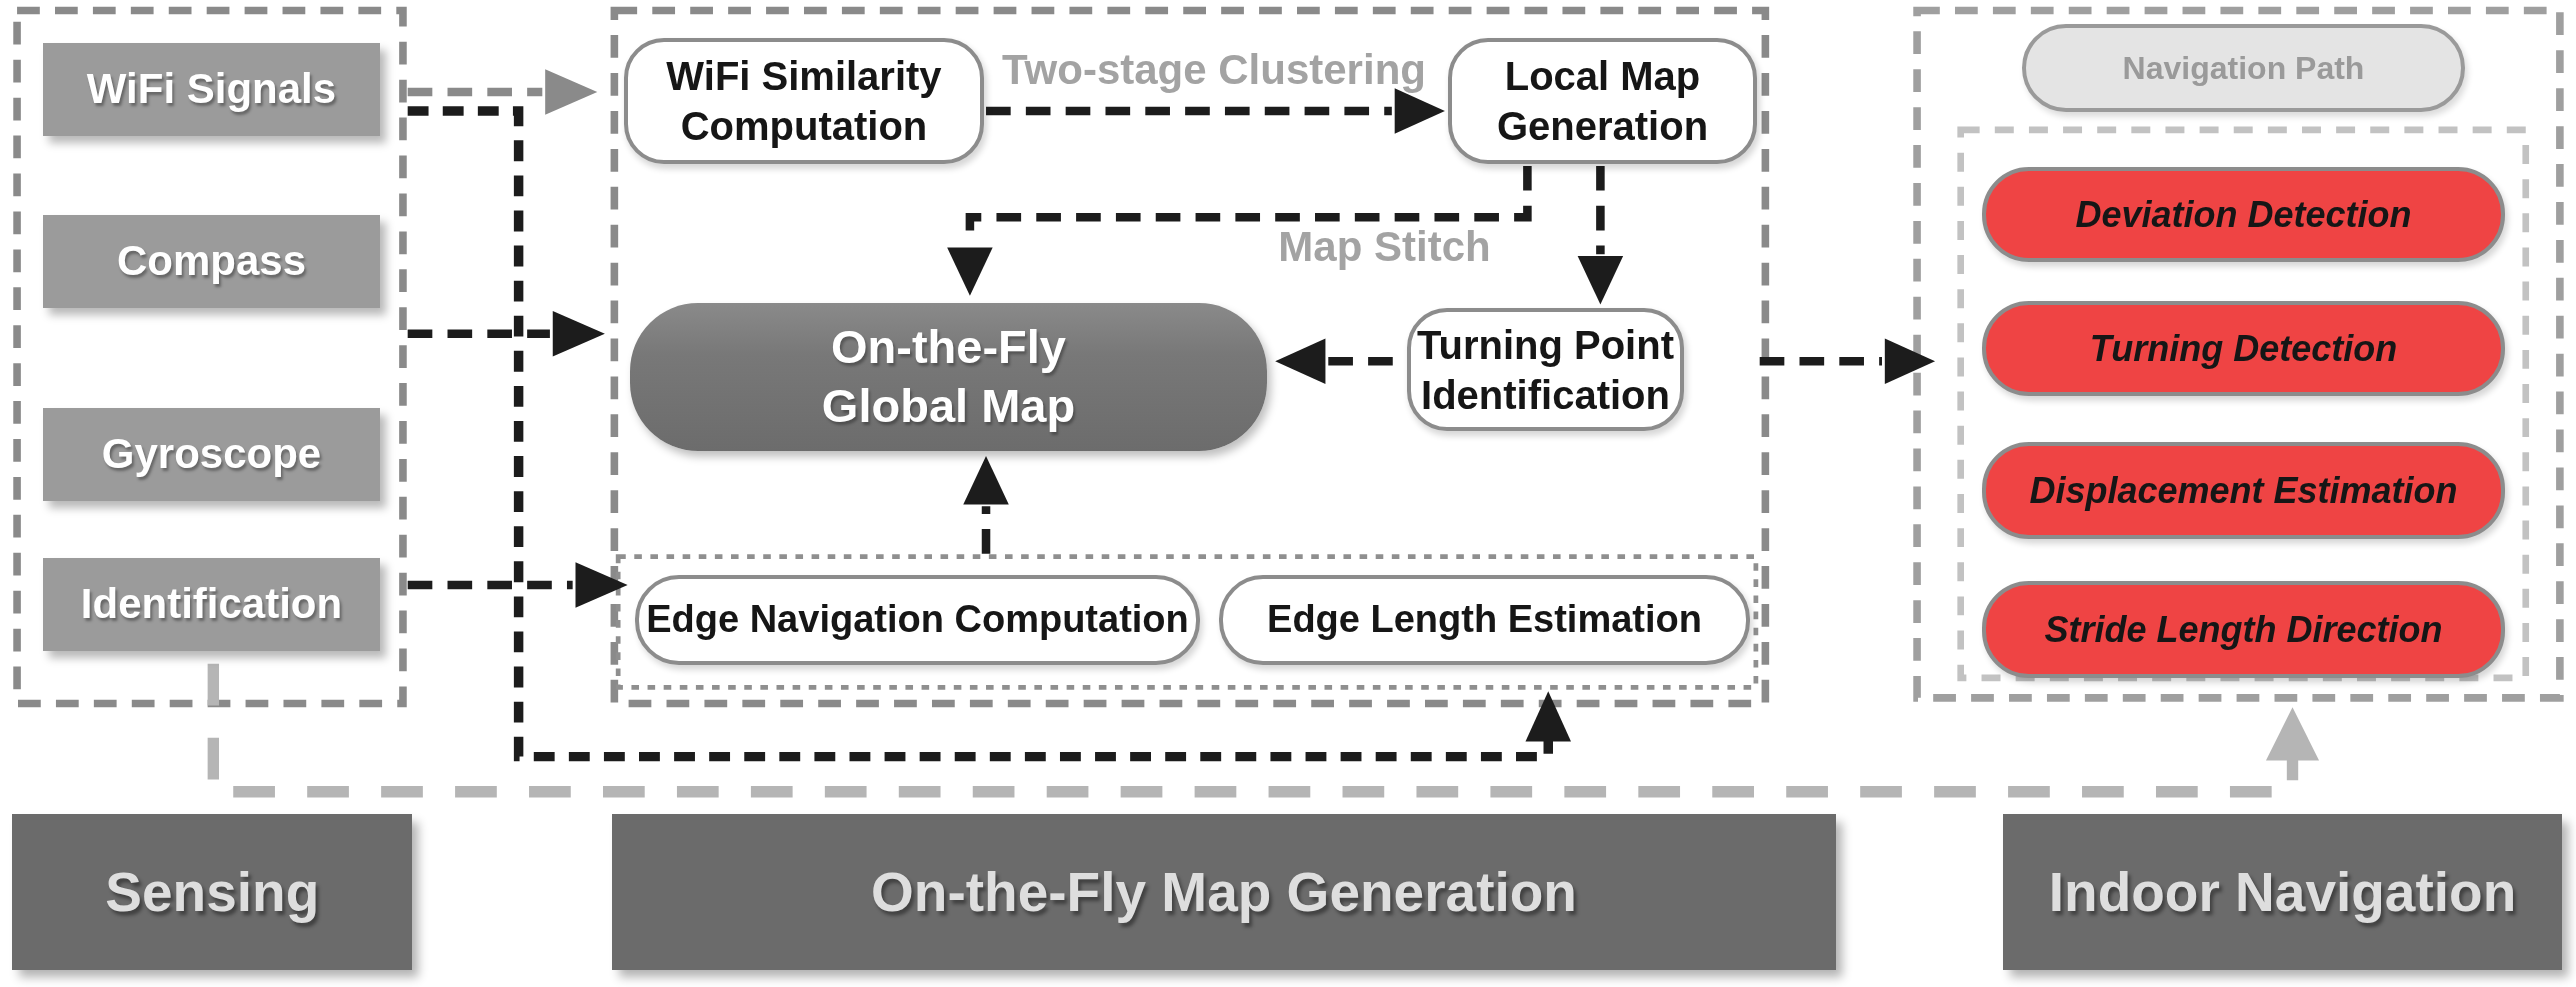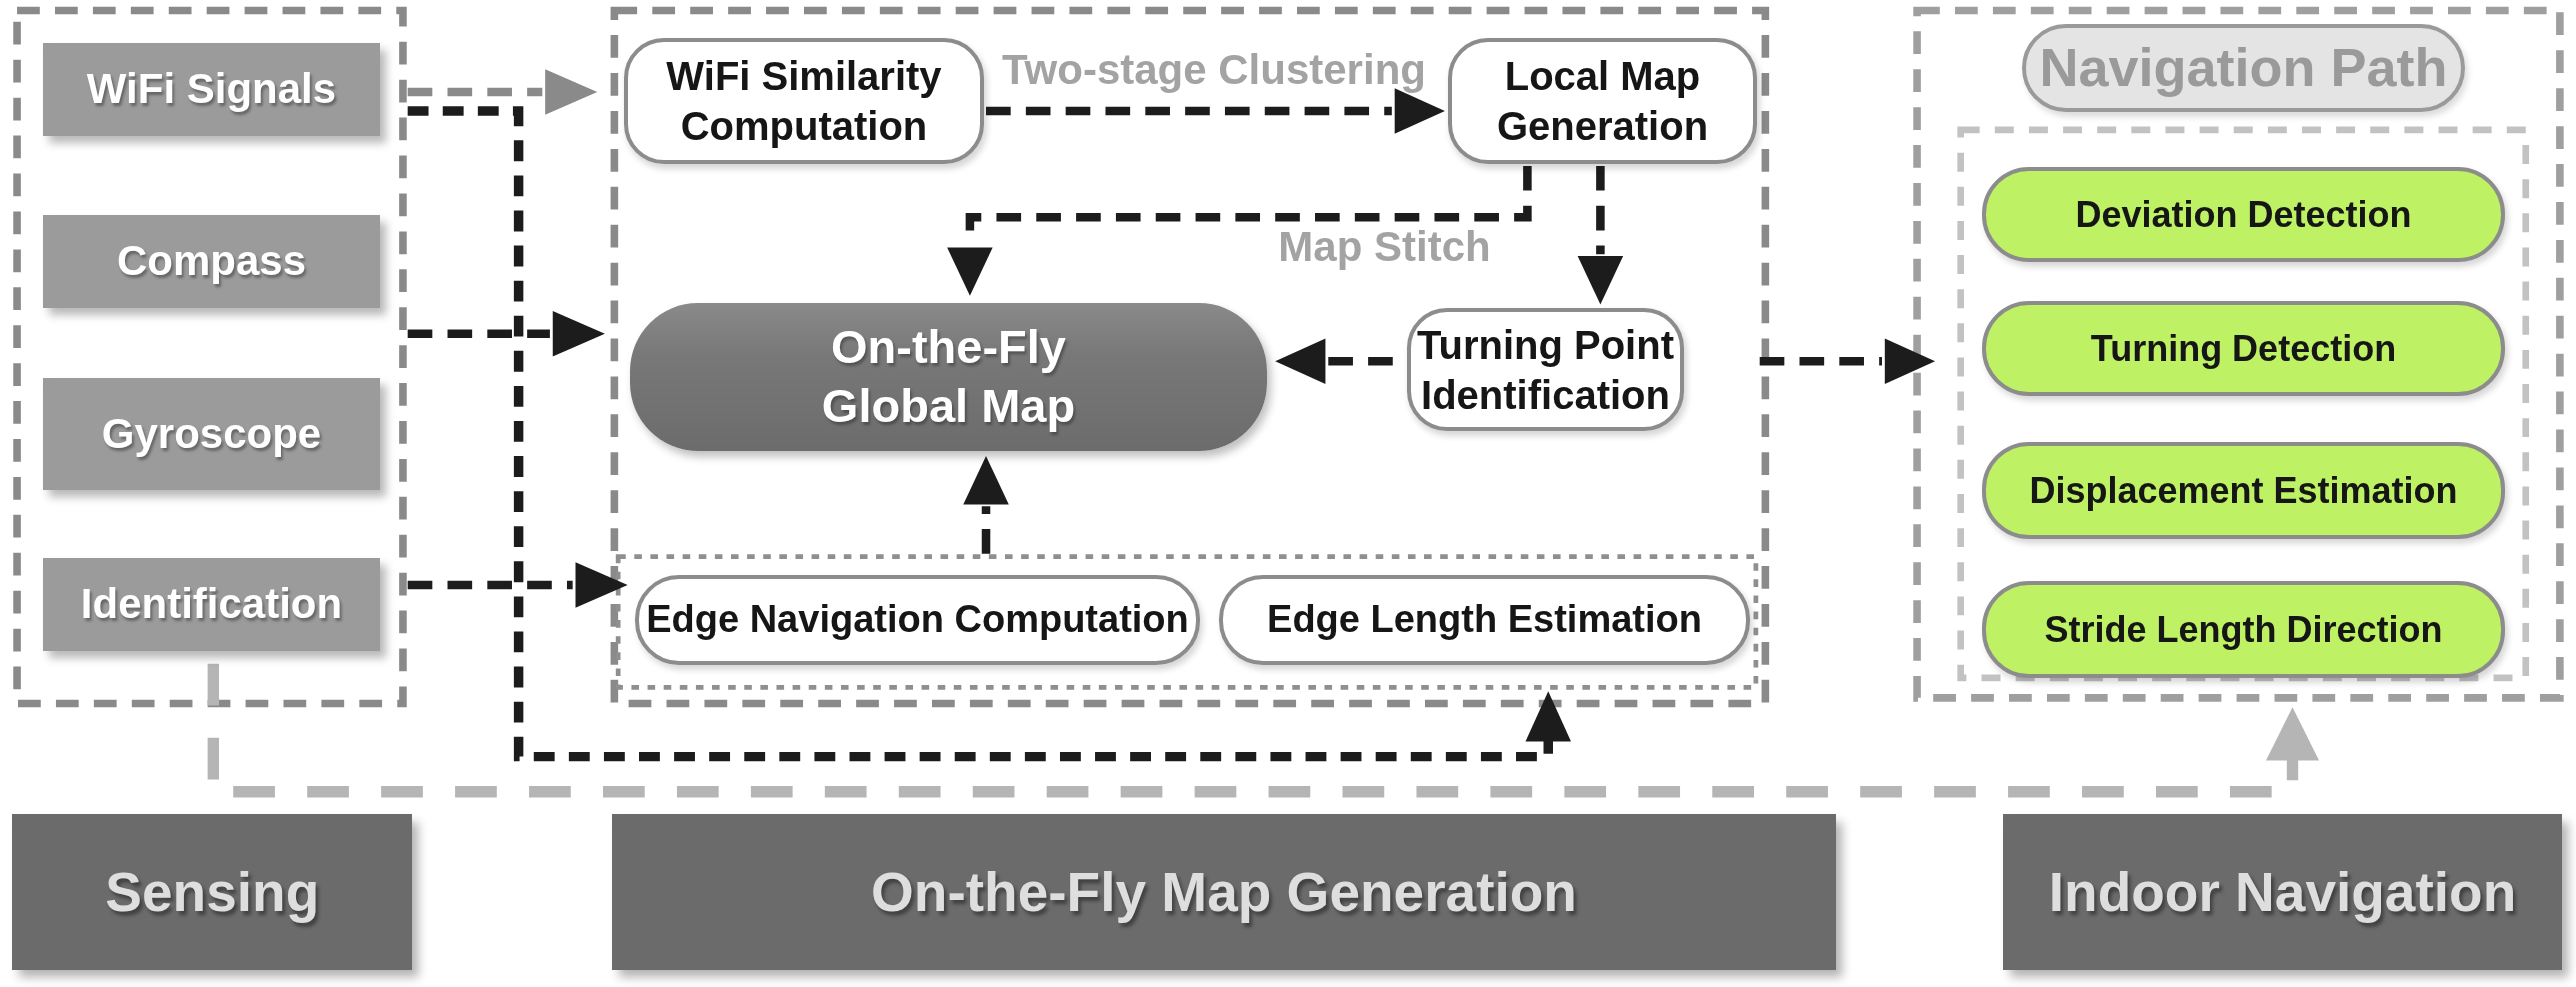--- a/index.html
+++ b/index.html
@@ -40,30 +40,31 @@
     border-radius:68px;
     color:#ffffff;font-size:47px;
     box-shadow:3.8px 5.7px 8.5px rgba(0,0,0,0.25);
   }
   .darkbox .lbl{text-shadow:1.9px 2.8px 2.8px rgba(0,0,0,0.3);}
   
   .pill{
     background:var(--nav-path-fill,#e4e4e4);
     border:4.7px solid #9a9a9a;
     border-radius:46px;
-    color:#9a9a9a;font-size:54px;
+    color:#9a9a9a;font-size:32px;
     box-shadow:2.8px 4.7px 6.6px rgba(0,0,0,0.14);
   }
   
   .navproc{
-    background:#bef264;
+    background:#ef4444;
     border:4.7px solid #8c8c8c;
     border-radius:47px;
     color:#161616;font-size:36px;
     box-shadow:2.8px 4.7px 6.6px rgba(0,0,0,0.16);
+    font-style:italic;
   }
   
   .bar{
     background:var(--bar,#6b6b6b);
     color:#dedede;font-size:55px;
     box-shadow:6.6px 7.6px 9.5px rgba(0,0,0,0.3);
   }
   .bar .lbl{text-shadow:2.8px 3.8px 3.8px rgba(0,0,0,0.4);}
   
   .wirelabel{
@@ -118,21 +119,21 @@
     <path d="M225 700 V835 H2418 V800" fill="none" stroke="#b5b5b5" stroke-width="12" stroke-dasharray="44 34"></path>
     <polygon points="2390,802 2446,802 2418,746" fill="#b5b5b5"></polygon>
   </svg>
 
   <div class="box sensor" style="left:43px;top:43px;width:337px;height:93px">
     <span class="lbl">WiFi Signals</span>
   </div>
   <div class="box sensor" style="left:43px;top:215px;width:337px;height:93px">
     <span class="lbl">Compass</span>
   </div>
-  <div class="box sensor" style="left:43px;top:378px;width:337px;height:112px">
+  <div class="box sensor" style="left:43px;top:408px;width:337px;height:93px">
     <span class="lbl">Gyroscope</span>
   </div>
   <div class="box sensor" style="left:43px;top:558px;width:337px;height:93px">
     <span class="lbl">Identification</span>
   </div>
 
   <div class="box proc" style="left:624px;top:38px;width:360px;height:126px;border-radius:40px">
     <span class="lbl">WiFi Similarity
 Computation</span>
   </div>

